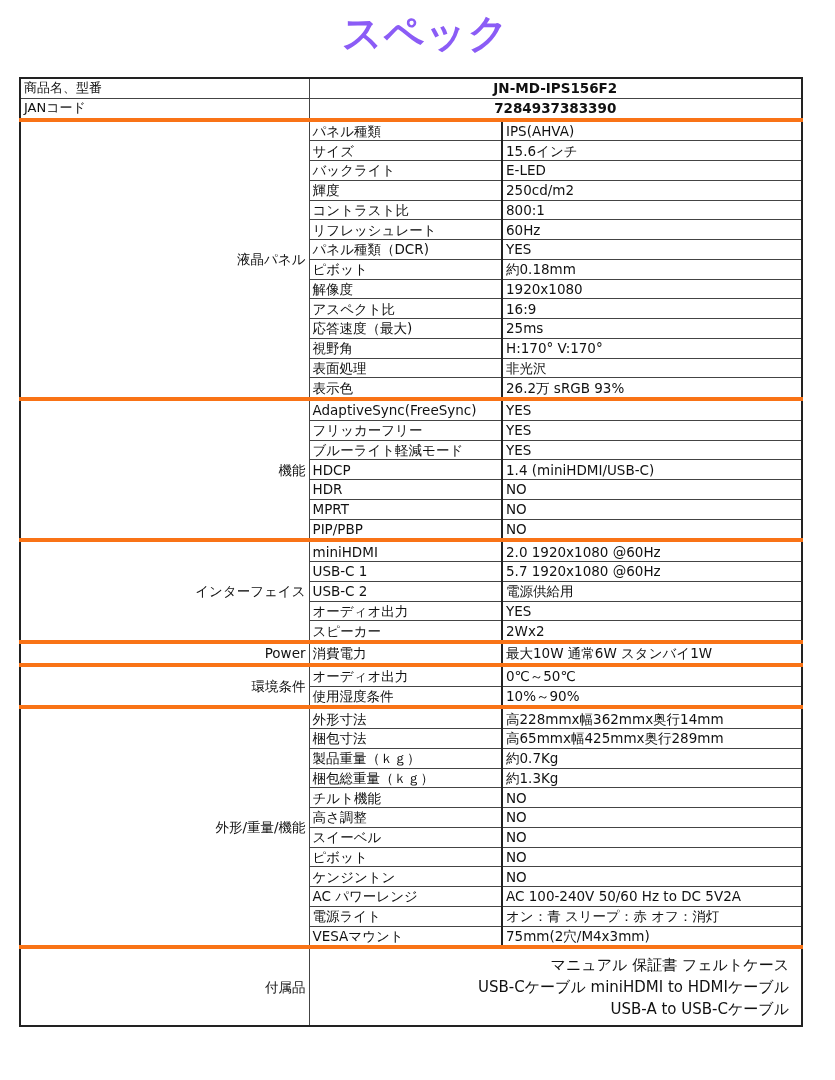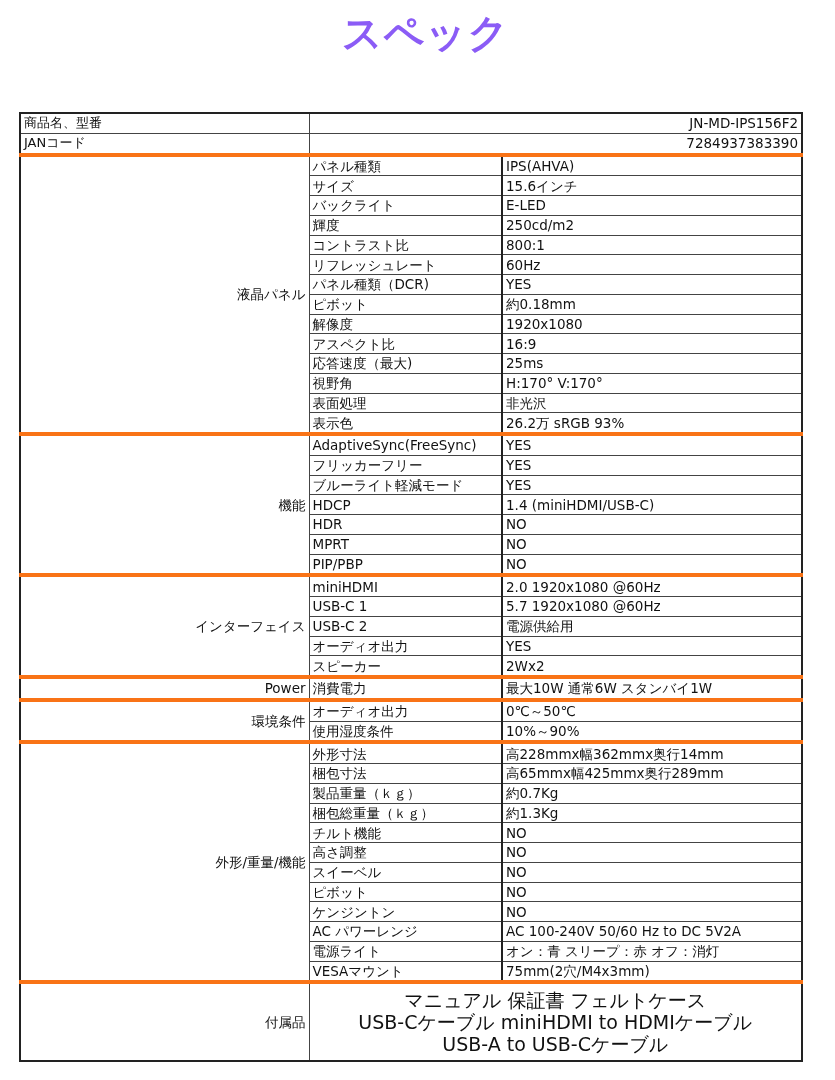--- a/index.html
+++ b/index.html
@@ -1,33 +1,33 @@
 <!DOCTYPE html>
 <html><head>
 <meta charset="utf-8">
 <style>
   html, body { margin: 0; padding: 0; background: #ffffff; }
   body { width: 835px; height: 1080px; position: relative; overflow: hidden;
          font-family: "DejaVu Sans", "Liberation Sans", sans-serif; color: #111; }
   .title { position: absolute; left: 0; top: 6px; width: 835px; text-align: center;
            font-size: 40px; font-weight: bold; letter-spacing: 1px; color: #8b5cf6; margin-left: 8px; }
   .spec-table { position: absolute; left: 19px; top: 77px; width: 692px;
-                border-collapse: collapse; table-layout: fixed; font-size: 13.5px; margin-top: 35px; }
+                border-collapse: collapse; table-layout: fixed; font-size: 13.5px; }
   .spec-table td { border: 1px solid #444; padding: 0 3px; height: 18.75px; line-height: 18px;
                    white-space: nowrap; overflow: hidden; vertical-align: middle; }
   .spec-table { border: 2px solid #222; }
   .c-cat { width: 289px; }
   .c-key { width: 193px; }
   .c-val { width: 300px; }
   .top-key { text-align: left; font-size: 13px; }
-  .top-val { text-align: right; }
+  .top-val { text-align: center; font-weight: bold; }
   .cat { text-align: right; }
   .grp-start td { border-top: 4px solid #f97316; }
   .key { border-right: 2px solid #222 !important; }
-  .acc { text-align: center; line-height: 22px !important; font-size: 19px; padding: 2px 4px !important; }
+  .acc { text-align: right; line-height: 22px !important; font-size: 15px; padding: 2px 12px !important; }
   .acc-row td { height: 72px; }
 </style>
 </head>
 <body>
 
 <div class="title">スペック</div>
 
 <table class="spec-table">
   <colgroup>
     <col class="c-cat">

